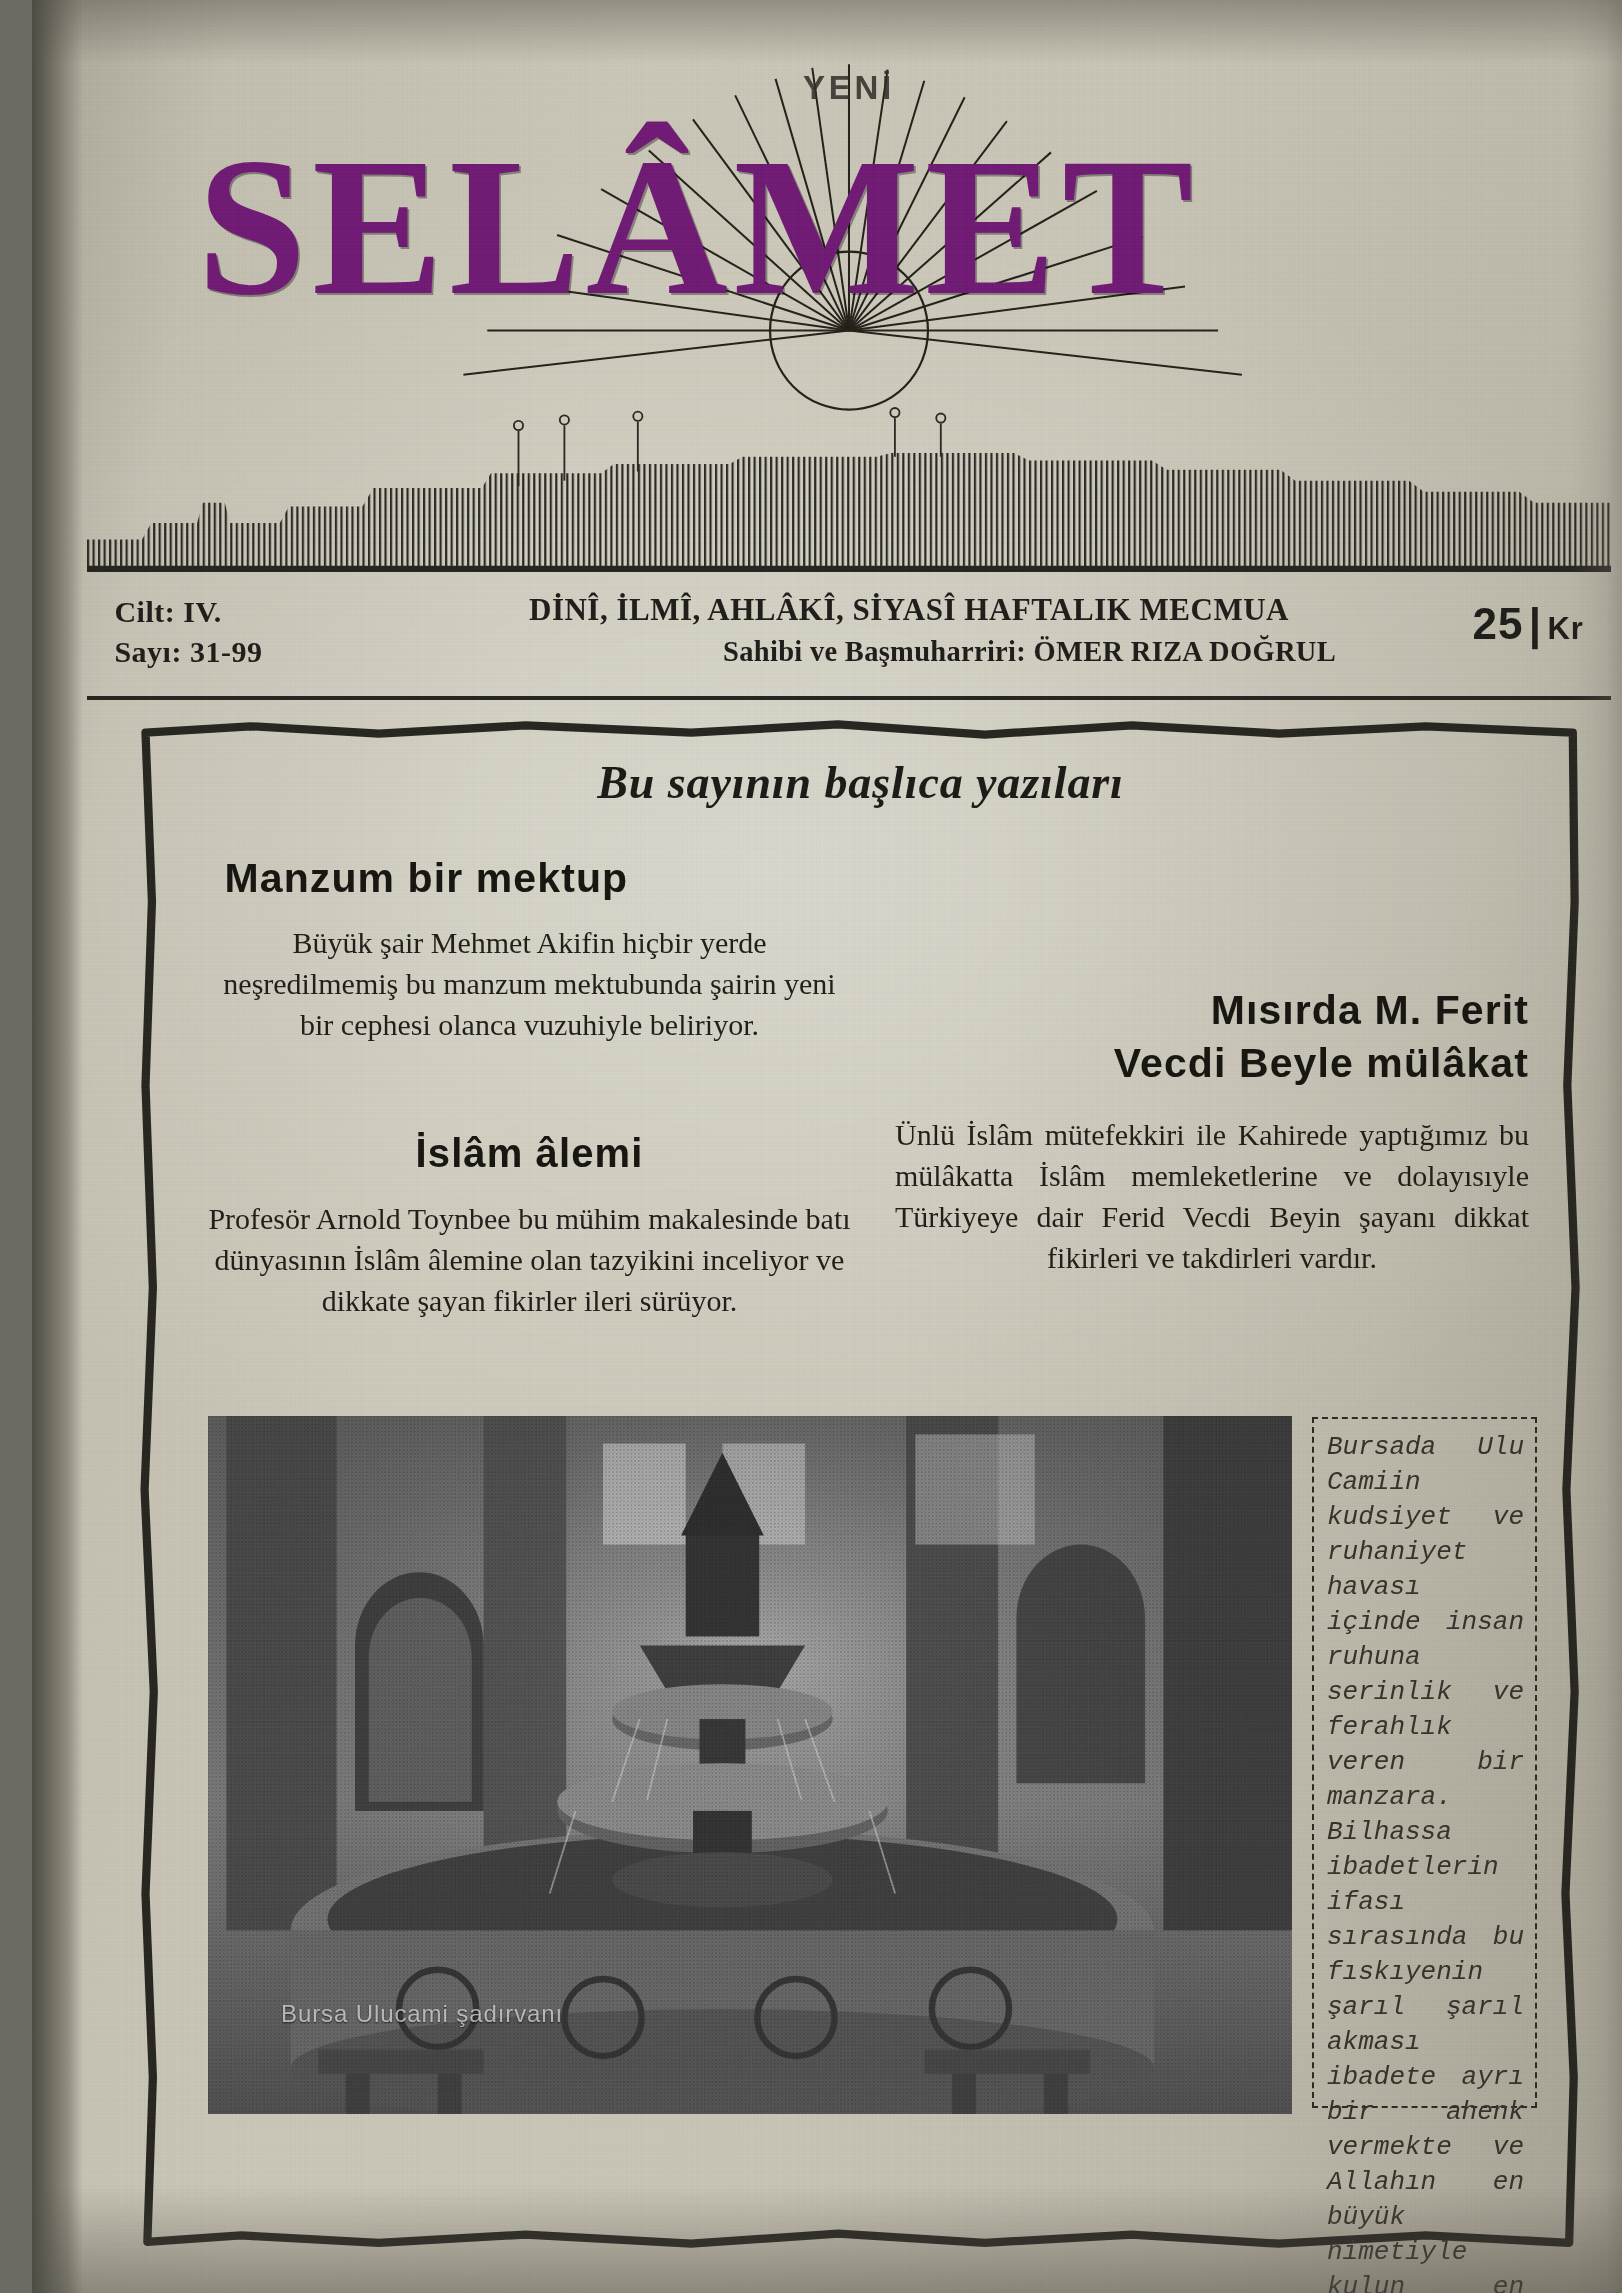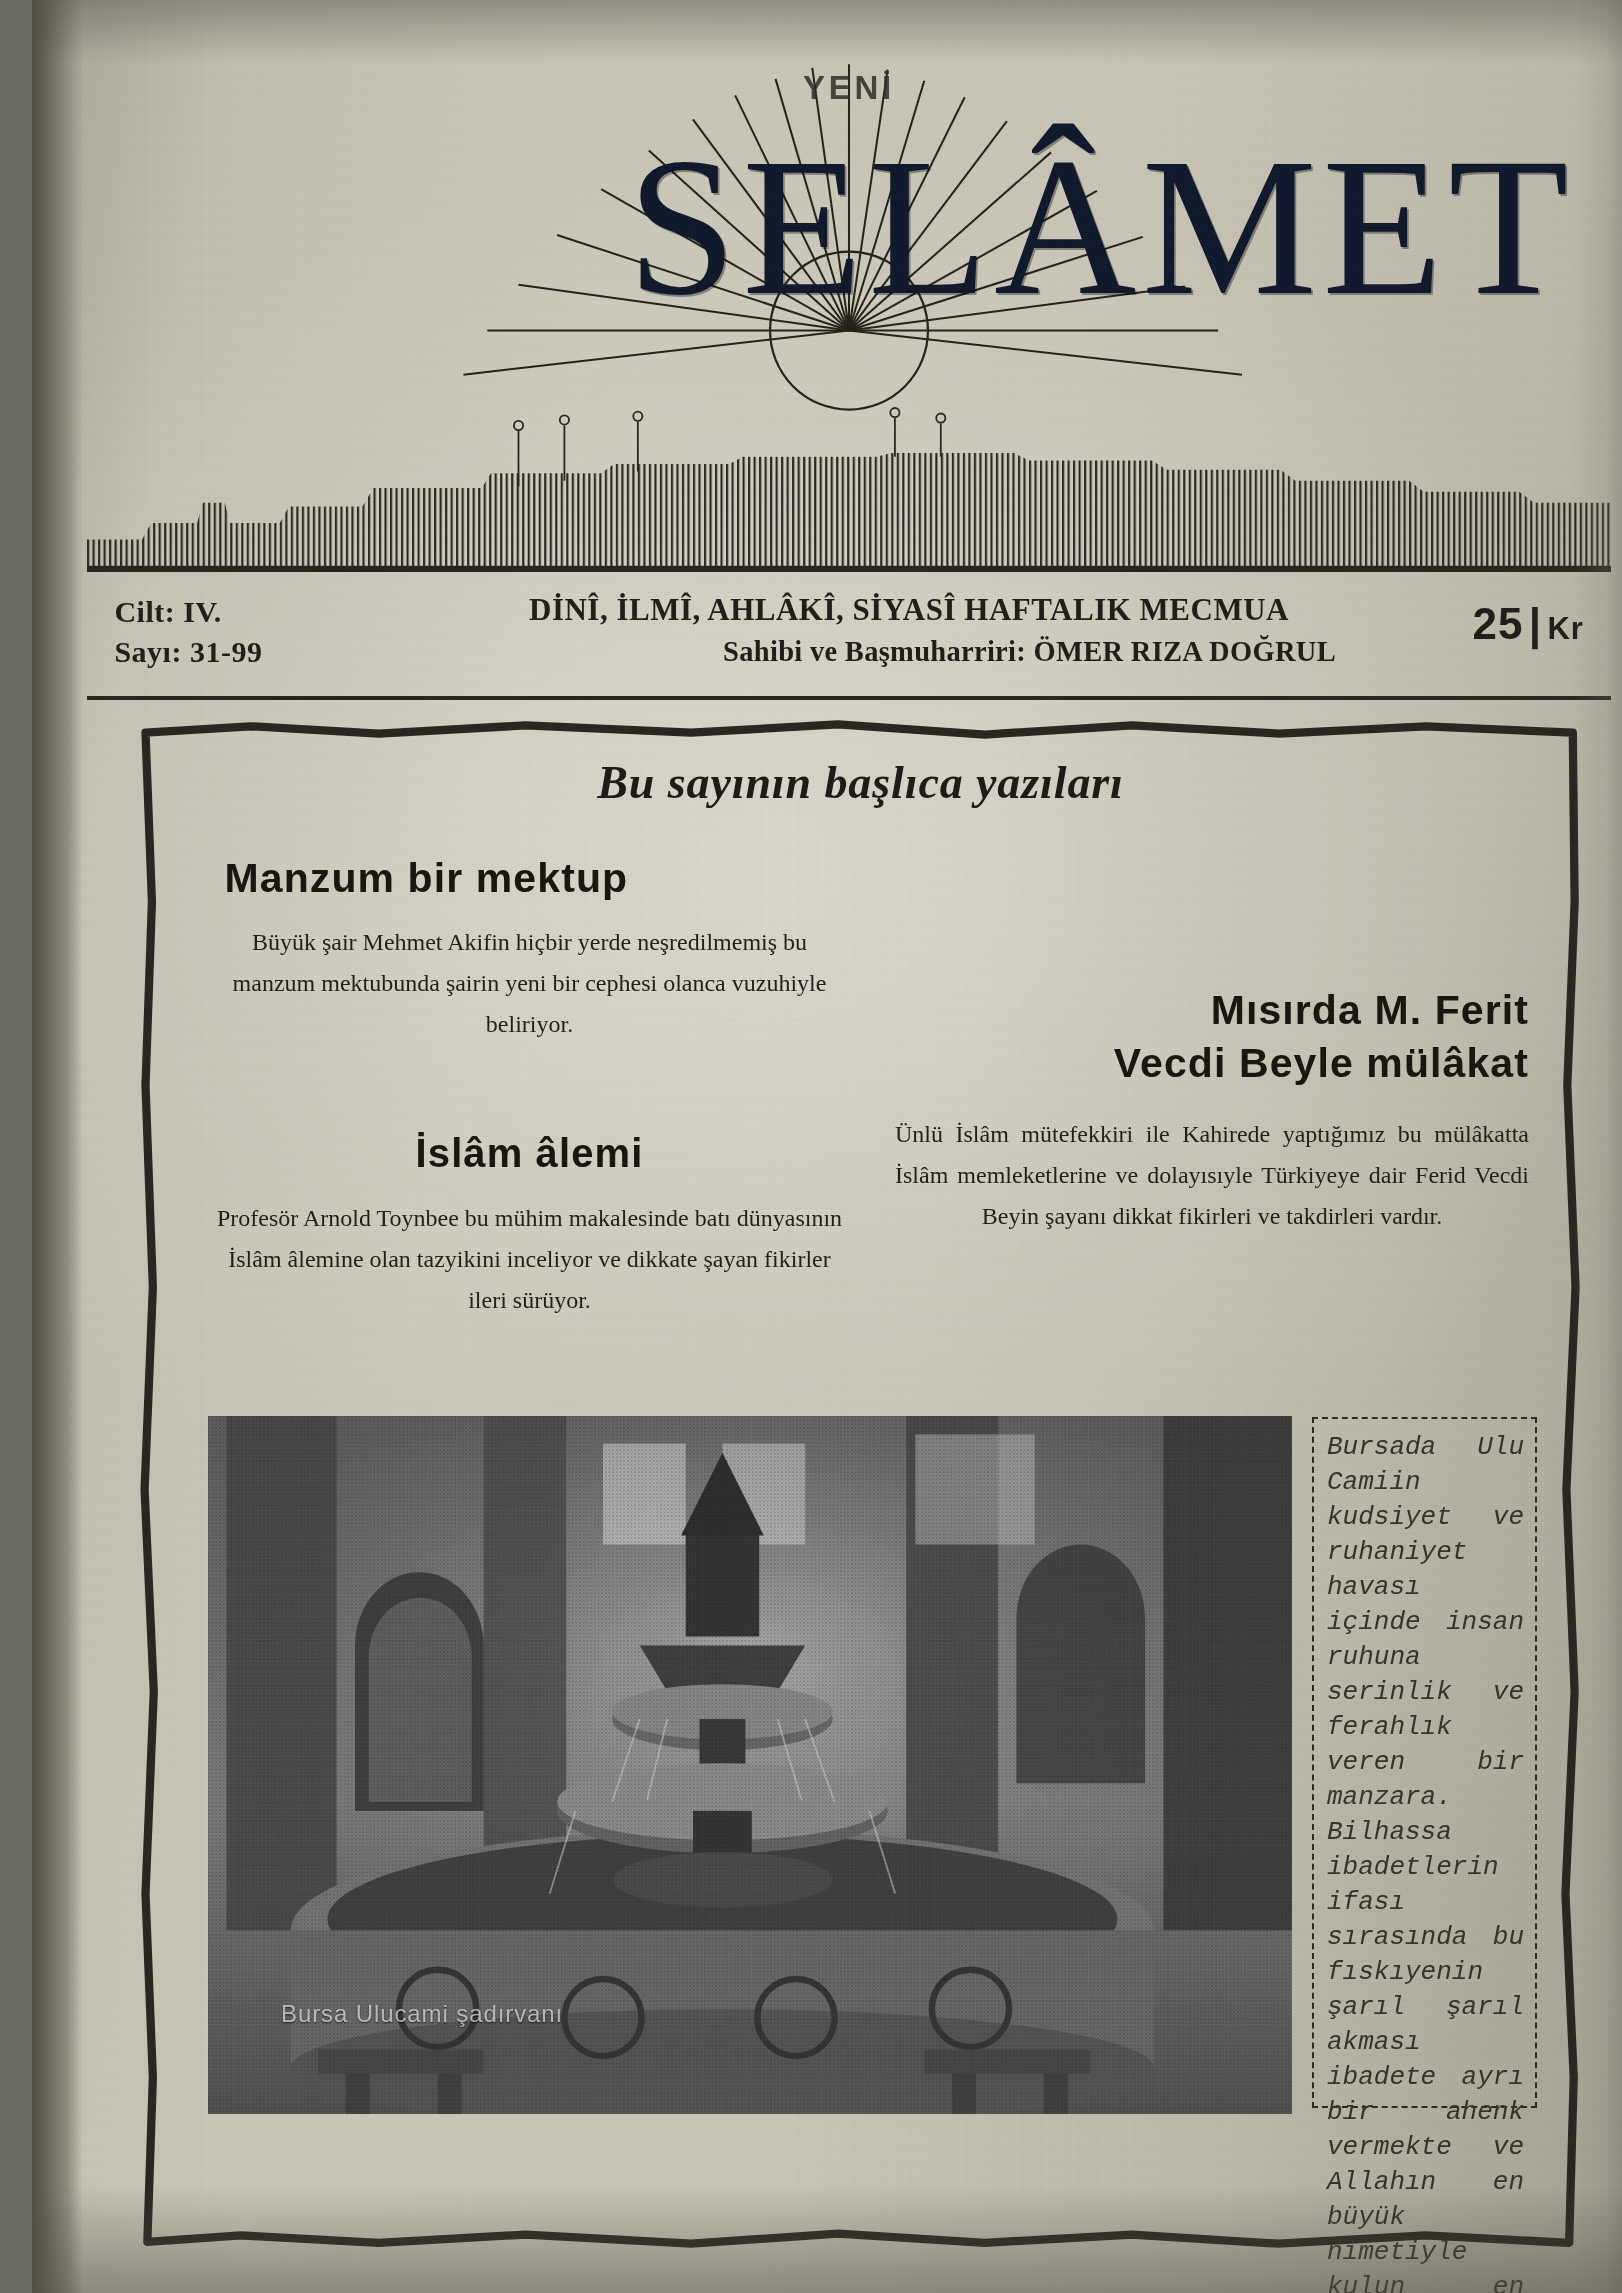--- a/index.html
+++ b/index.html
@@ -81,26 +81,26 @@
     font-size: 33px;
     letter-spacing: 3.7px;
     color: #2e2c26;
     font-weight: 700;
     opacity: 0.85;
   }
   #selamet {
     position: absolute;
     left: 110px; top: 110px;
     width: 1377px;
-    text-align: right;
+    text-align: left;
     font-family: "Liberation Serif", serif;
-    font-weight: 400;
+    font-weight: 700;
     font-size: 197px;
     letter-spacing: 5.5px;
-    color: #0f172a;
+    color: #701a75;
     line-height: 197px;
     text-shadow: 1.8px 1.8px 0 rgba(0,0,0,0.35);
   }
   #rays { position: absolute; left: 0; top: 37px; width: 1524px; height: 395px; }
   #skyline { position: absolute; left: 0; top: 367px; width: 1524px; height: 184px; }
 
   
   .hrule {
     position: absolute;
     background: #26241f;
@@ -165,21 +165,21 @@
 
   .blurb-head {
     font-family: "Liberation Sans", sans-serif;
     font-weight: 700;
     font-size: 41px;
     letter-spacing: 1.1px;
     color: #17150f;
   }
   .blurb-body {
     font-family: "Liberation Serif", serif;
-    font-size: 24px;
+    font-size: 30px;
     line-height: 41px;
     color: #201e18;
     text-align: center;
   }
 
   #col-a { position: absolute; left: 48px; top: 119px; width: 643px; }
   #blurb1-head { margin-left: 16.5px; }
   #blurb1-body { margin-top: 20px; }
 
   #blurb2 { position: absolute; left: 48px; top: 395px; width: 643px; }

